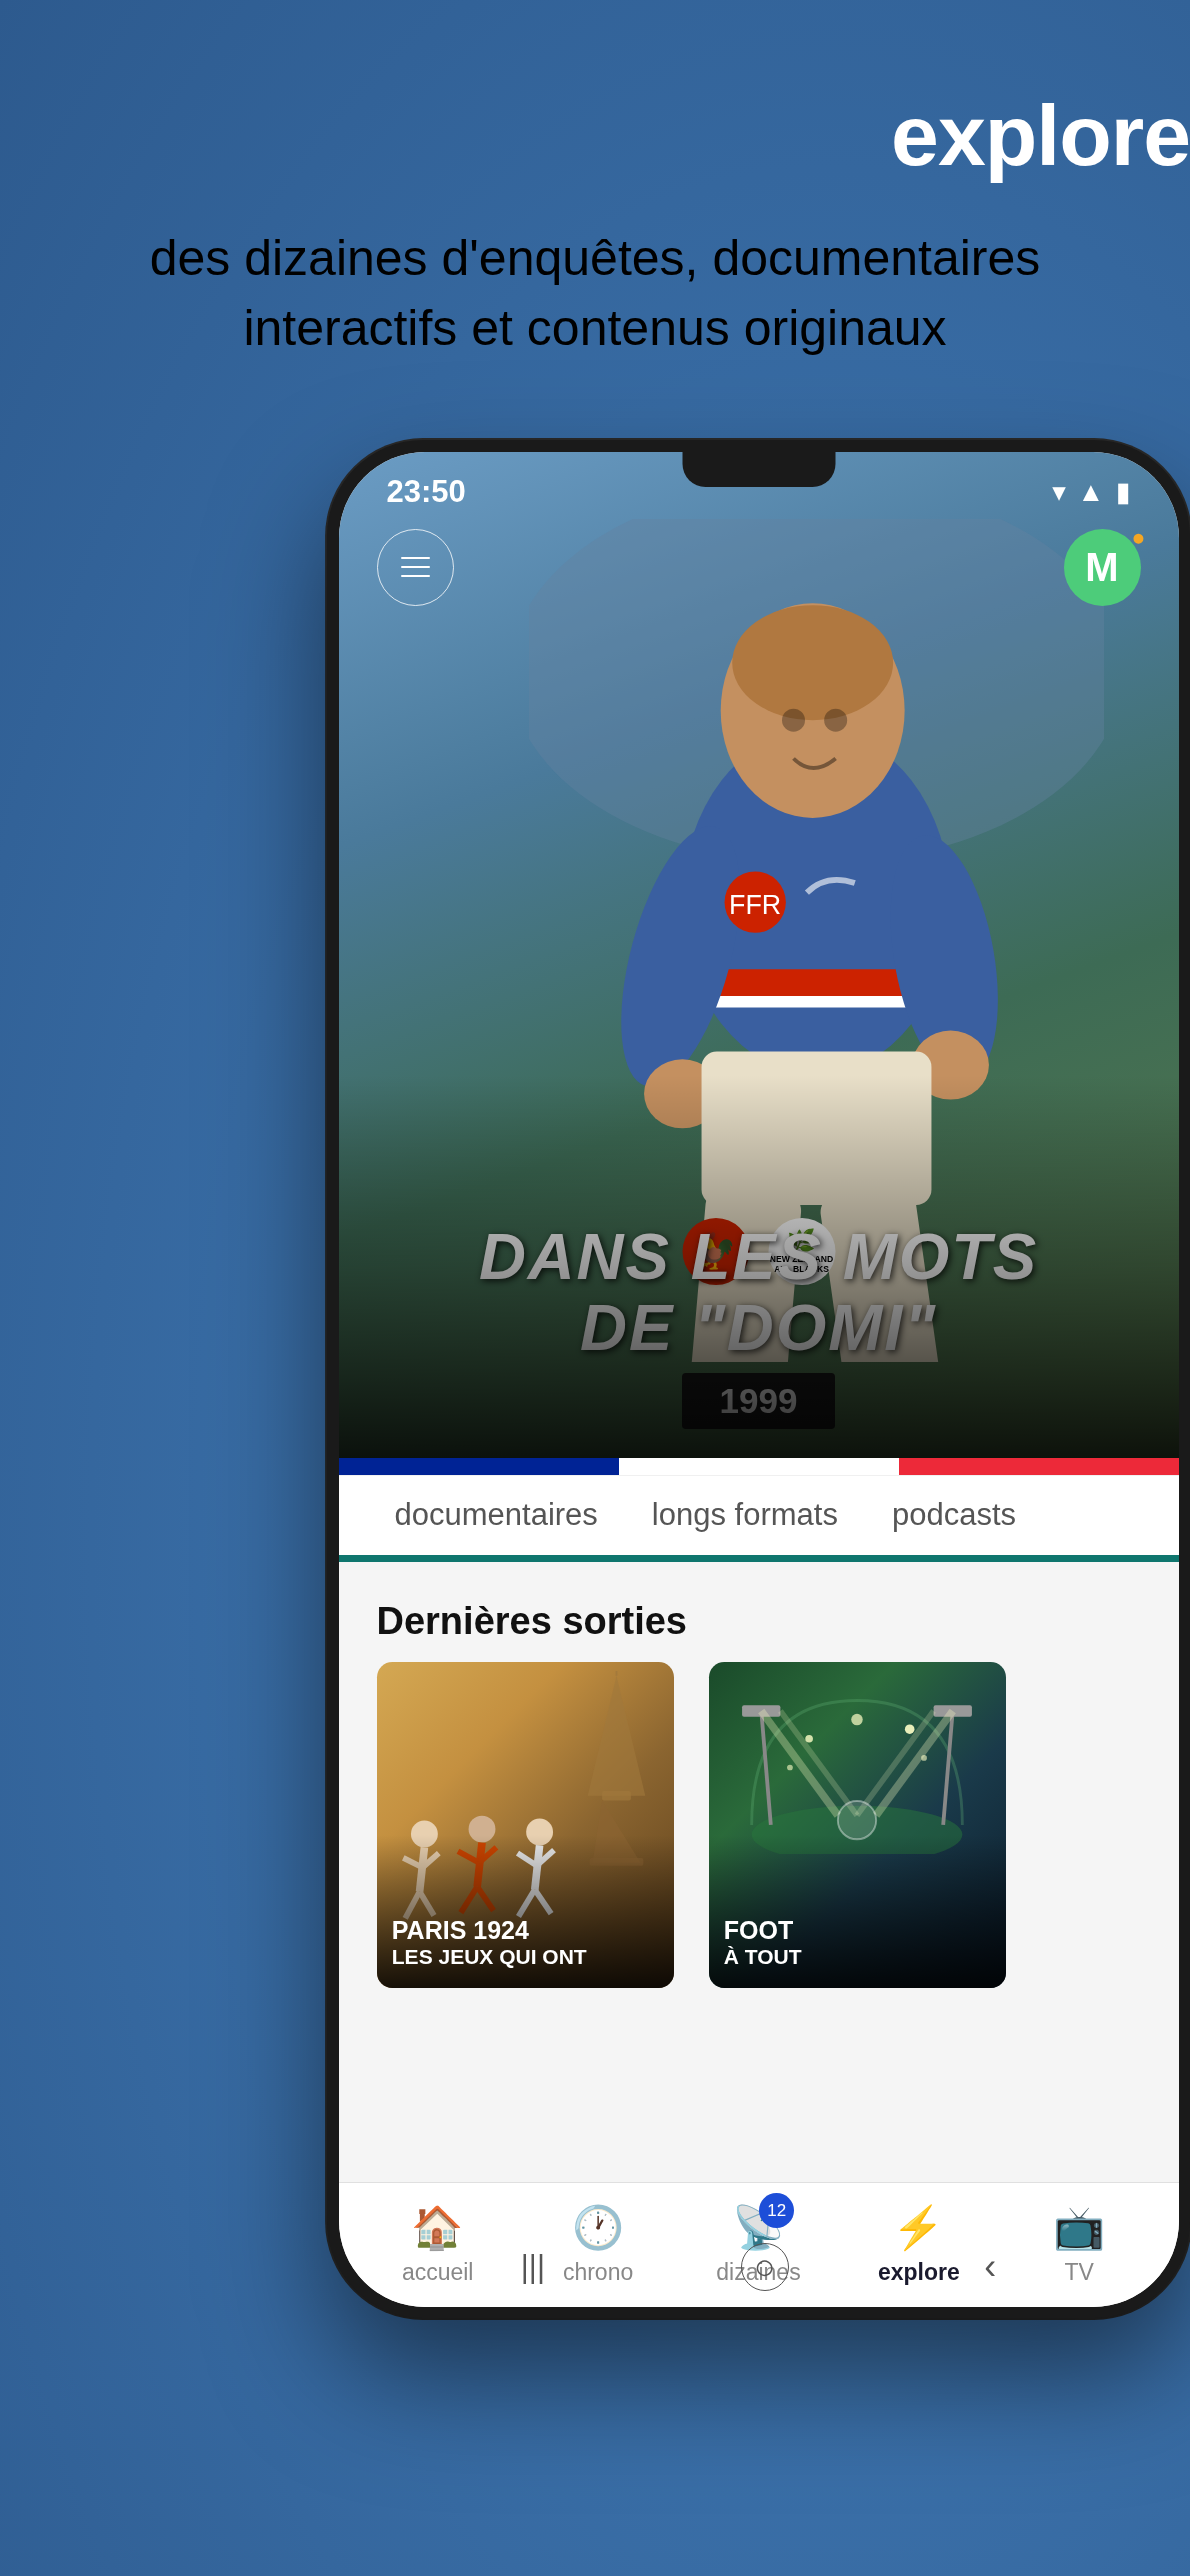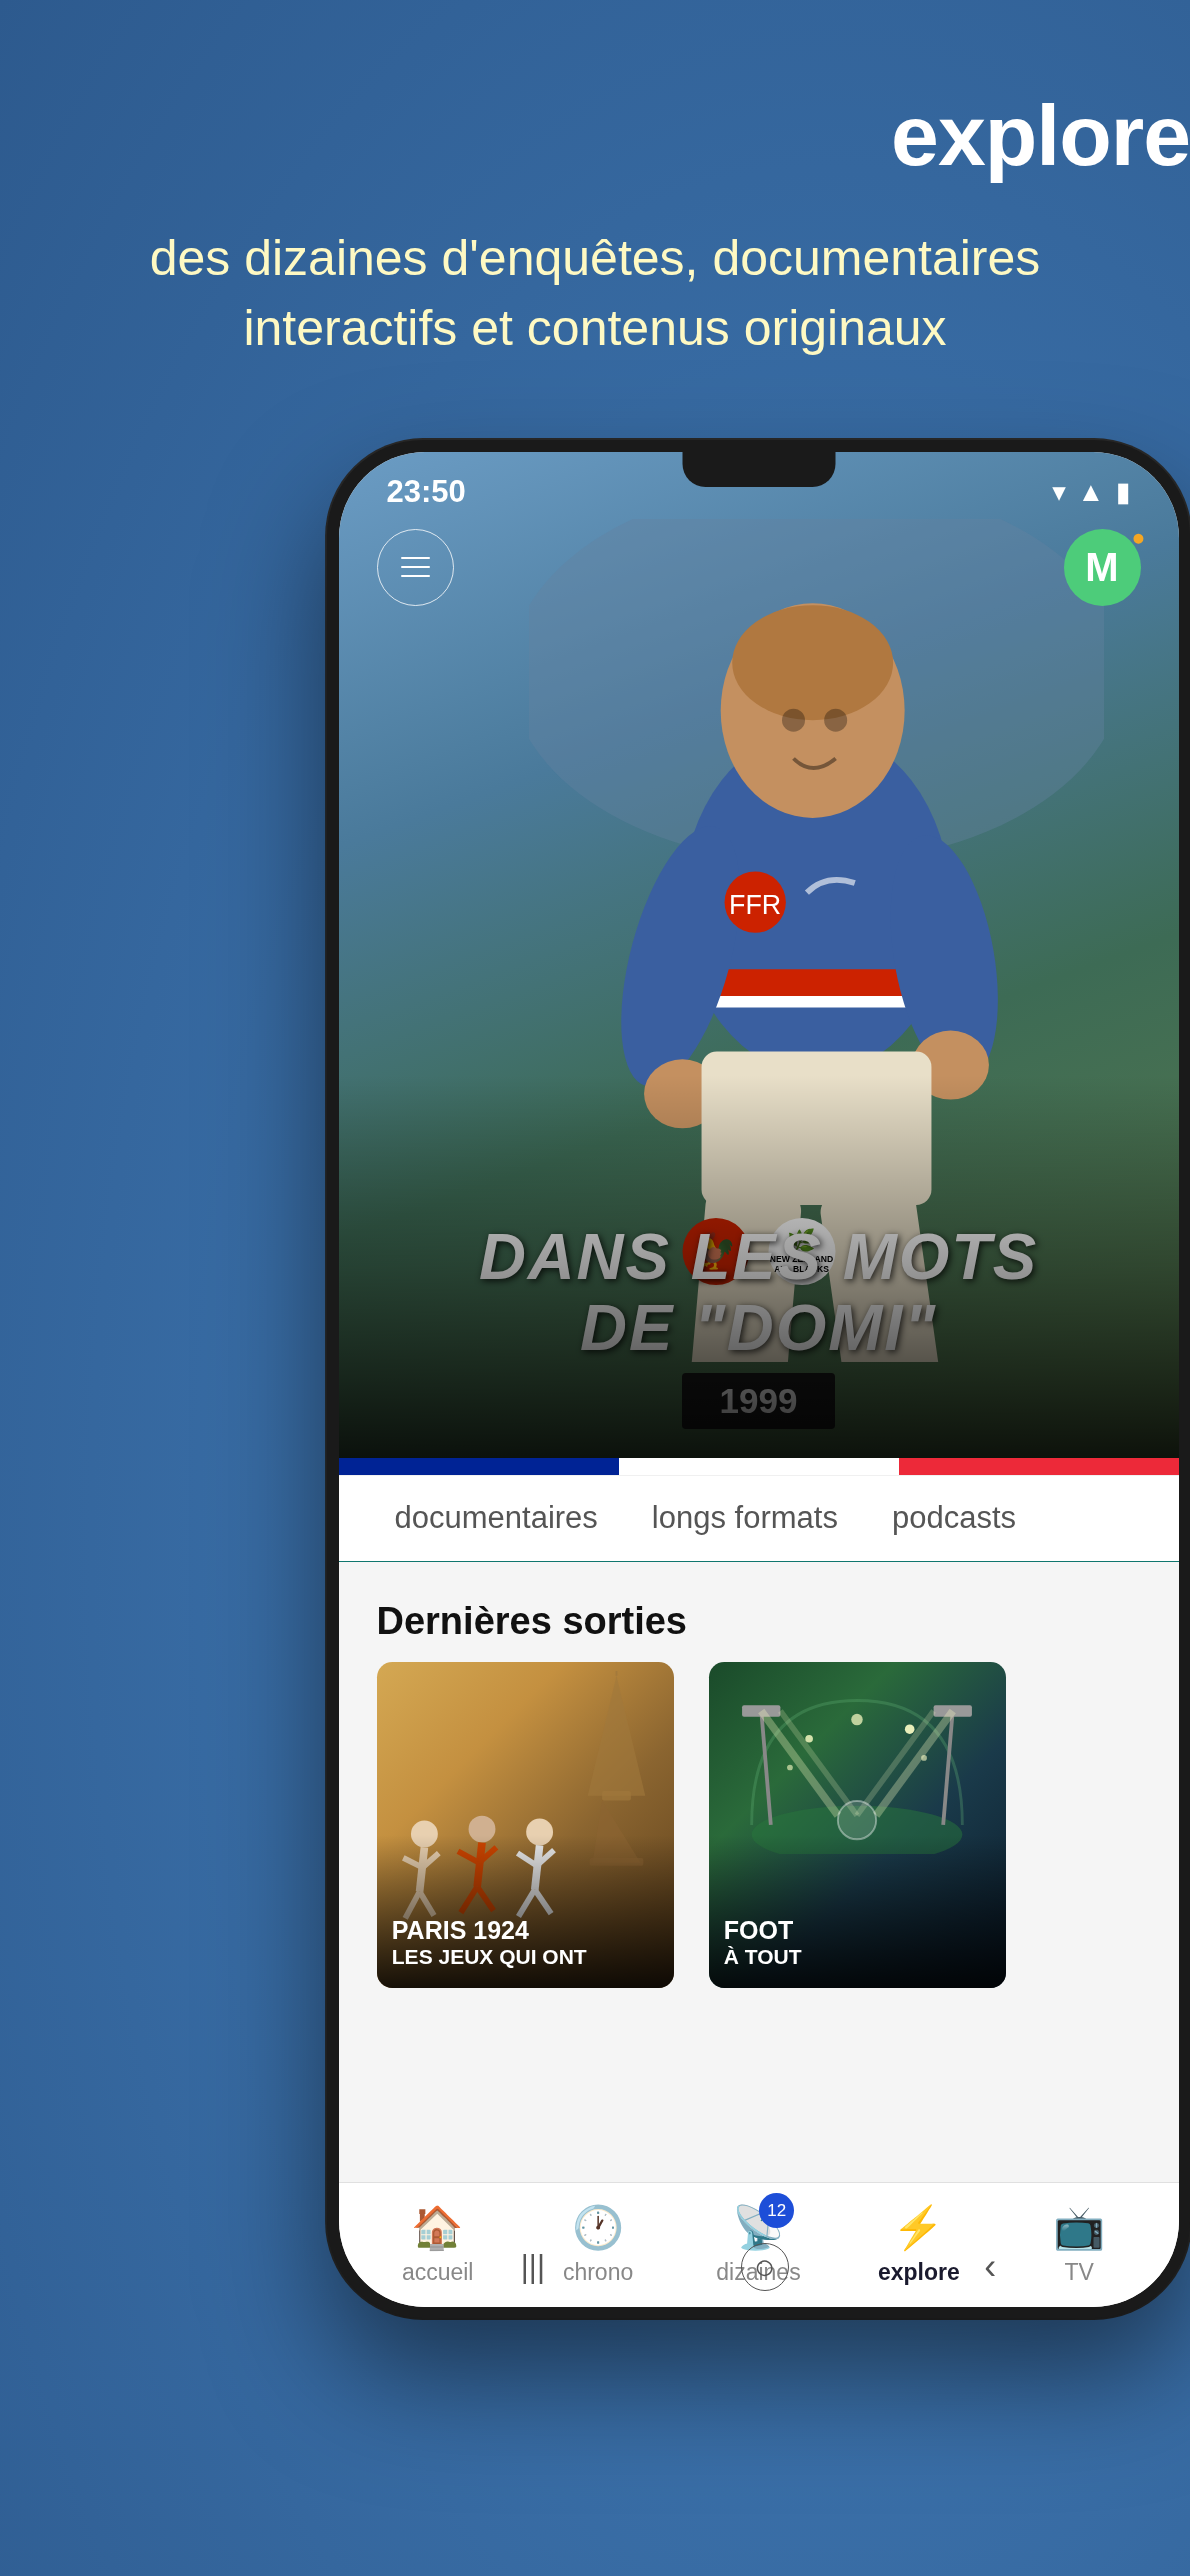--- a/index.html
+++ b/index.html
@@ -36,21 +36,21 @@
     .hero-title {
       color: #fff;
       font-size: 86px;
       font-weight: 800;
       margin-top: 86px;
       margin-bottom: 38px;
       letter-spacing: -1px;
     }
 
     .hero-subtitle {
-      color: #fef9c3;
+      color: #000000;
       font-size: 50px;
       font-weight: 400;
       text-align: center;
       line-height: 1.4;
       margin-bottom: 77px;
       padding: 0 77px;
     }
 
     
     .phone-frame {
@@ -196,21 +196,21 @@
     .nav-tabs {
       position: absolute;
       top: 1024px;
       left: 0; right: 0;
       height: 86px;
       background: #fff;
       display: flex;
       align-items: center;
       padding: 0 29px;
       gap: 0;
-      border-bottom: 1px solid #0f766e;
+      border-bottom: 7px solid #0f766e;
     }
 
     .nav-tab {
       padding: 9.6px 27px;
       font-size: 31px;
       color: #555;
       border-radius: 29px;
       white-space: nowrap;
       cursor: pointer;
     }

